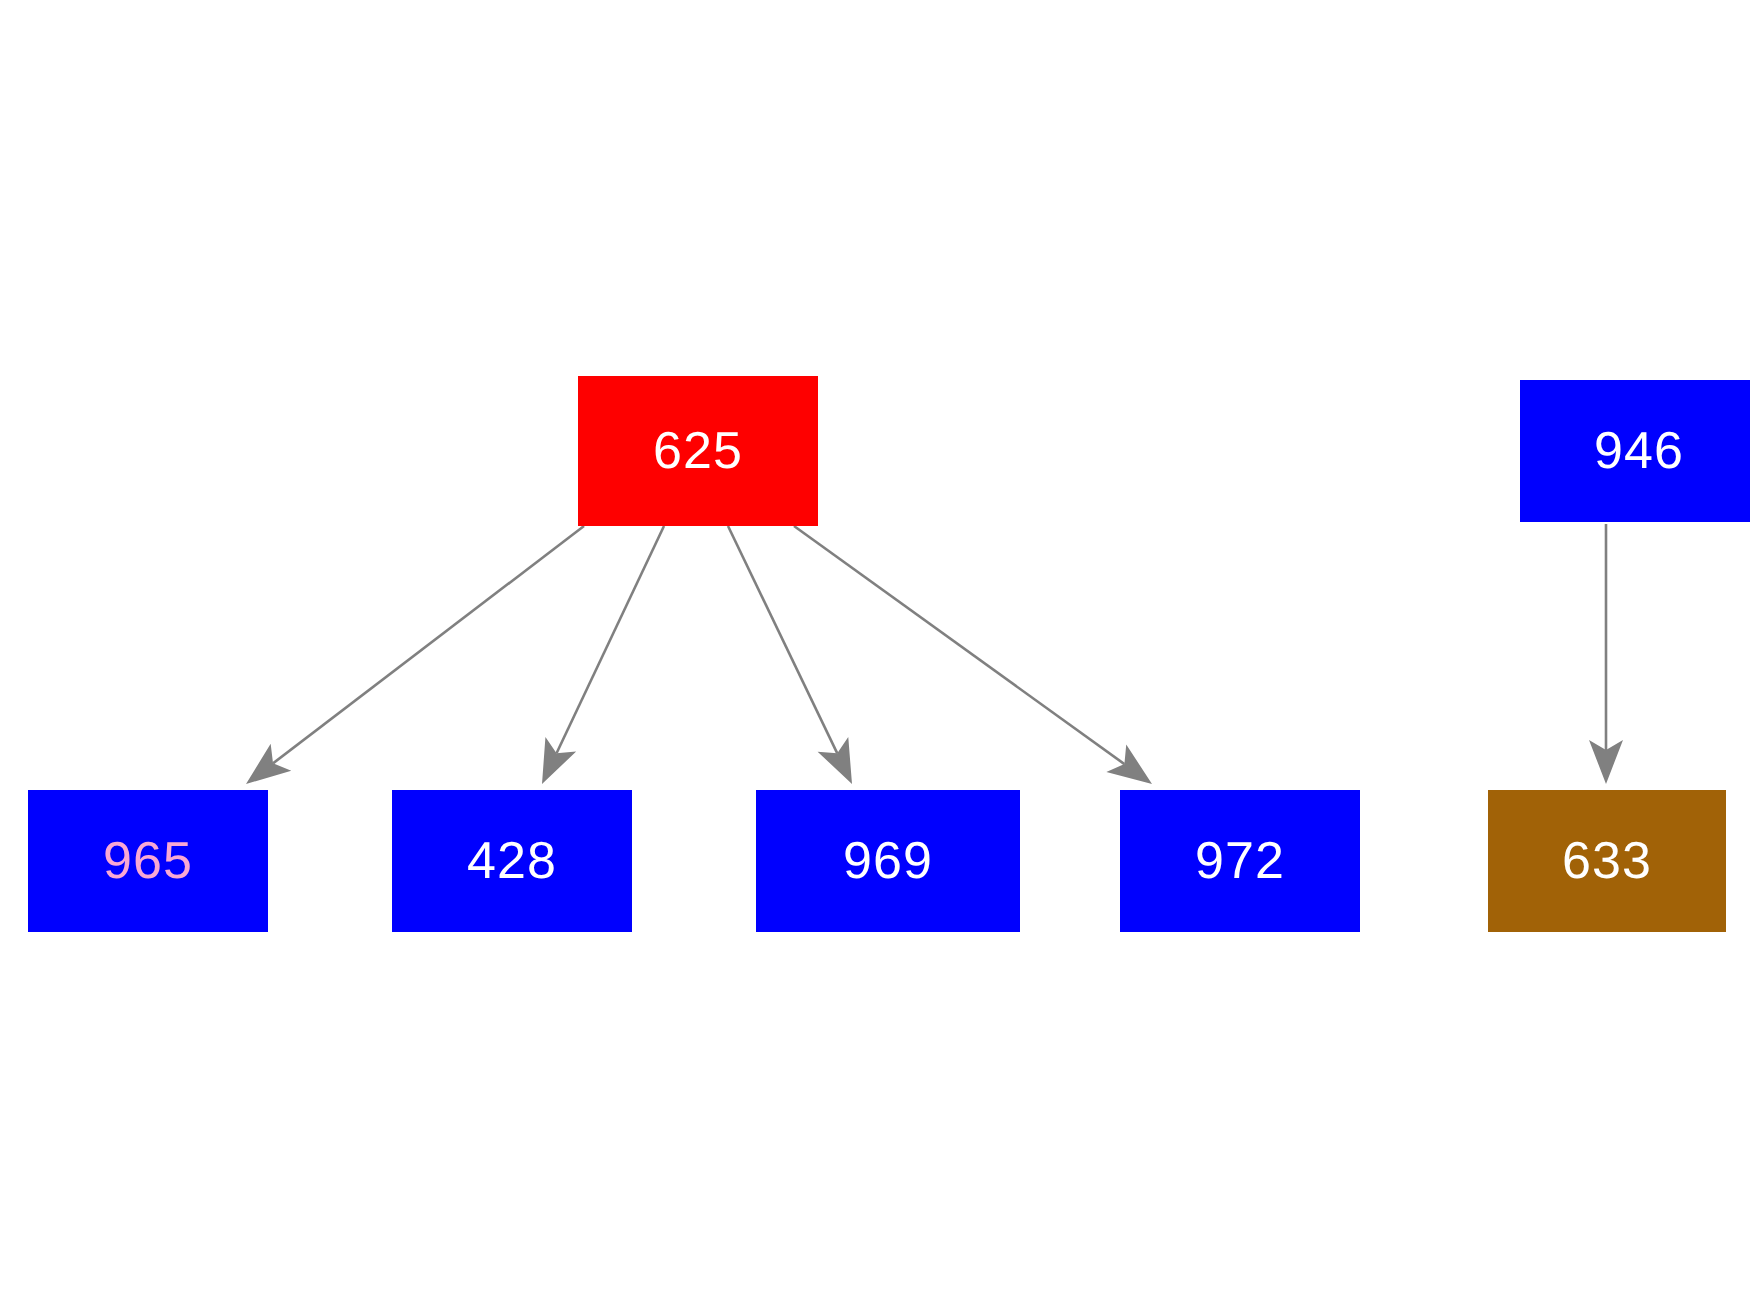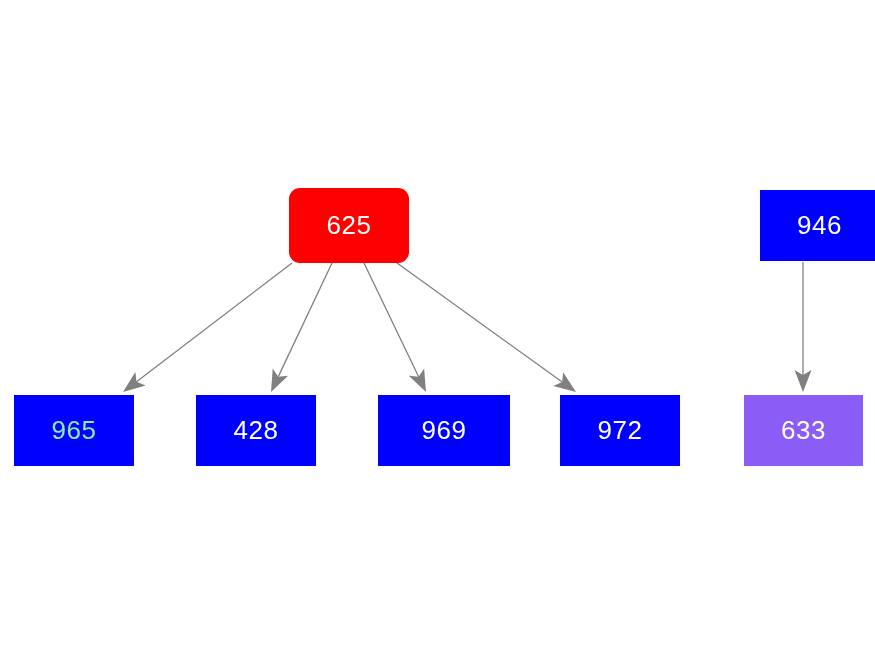--- a/index.html
+++ b/index.html
@@ -67,36 +67,36 @@
         <line x1="397" y1="263" x2="562.2083017583532" y2="382.0607314347908" stroke="#808080" stroke-width="1.3"></line>
         <polygon points="576,392 553.18228563997,386.0332662717292 562.2083017583531,382.06073143479085 563.1215542051792,372.24156803008236" fill="#808080"></polygon>
       </g>
       <g>
         <line x1="803" y1="262" x2="803" y2="375" stroke="#808080" stroke-width="1.3"></line>
         <polygon points="803,392 794.5,370 803,375 811.5,370" fill="#808080"></polygon>
       </g>
     </svg>
 
   <div id="node-layer">
-      <div class="node" style="left: 289px; top: 188px; width: 120px; height: 75px; background: rgb(254, 0, 0); color: rgb(255, 255, 255); border-radius: 11px;">
+      <div class="node" style="left: 289px; top: 188px; width: 120px; height: 75px; background: rgb(254, 0, 0); color: rgb(255, 255, 255);">
         <span class="node-label">625</span>
       </div>
-      <div class="node" style="left: 14px; top: 395px; width: 120px; height: 71px; background: rgb(0, 0, 254); color: #86efac;">
+      <div class="node" style="left: 14px; top: 395px; width: 120px; height: 71px; background: rgb(0, 0, 254); color: #f9a8d4;">
         <span class="node-label">965</span>
       </div>
       <div class="node" style="left: 196px; top: 395px; width: 120px; height: 71px; background: rgb(0, 0, 254); color: rgb(255, 255, 255);">
         <span class="node-label">428</span>
       </div>
       <div class="node" style="left: 378px; top: 395px; width: 132px; height: 71px; background: rgb(0, 0, 254); color: rgb(255, 255, 255);">
         <span class="node-label">969</span>
       </div>
       <div class="node" style="left: 560px; top: 395px; width: 120px; height: 71px; background: rgb(0, 0, 254); color: rgb(255, 255, 255);">
         <span class="node-label">972</span>
       </div>
       <div class="node" style="left: 744px; top: 190px; width: 119px; height: 71px; background: rgb(0, 0, 254); color: rgb(255, 255, 255); margin-left: 16px;">
         <span class="node-label">946</span>
       </div>
-      <div class="node" style="left: 744px; top: 395px; width: 119px; height: 71px; background: #8b5cf6; color: rgb(255, 255, 255);">
+      <div class="node" style="left: 744px; top: 395px; width: 119px; height: 71px; background: #a16207; color: rgb(255, 255, 255);">
         <span class="node-label">633</span>
       </div>
     </div>
 
 </div>
 
 </body></html>

